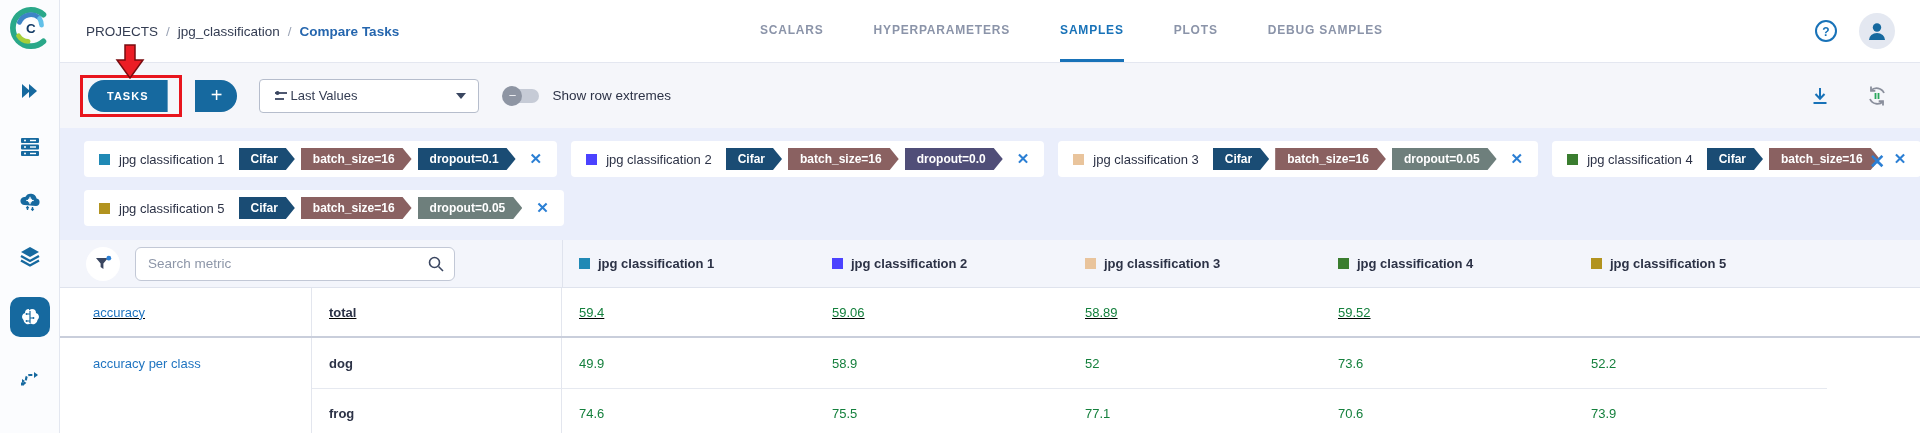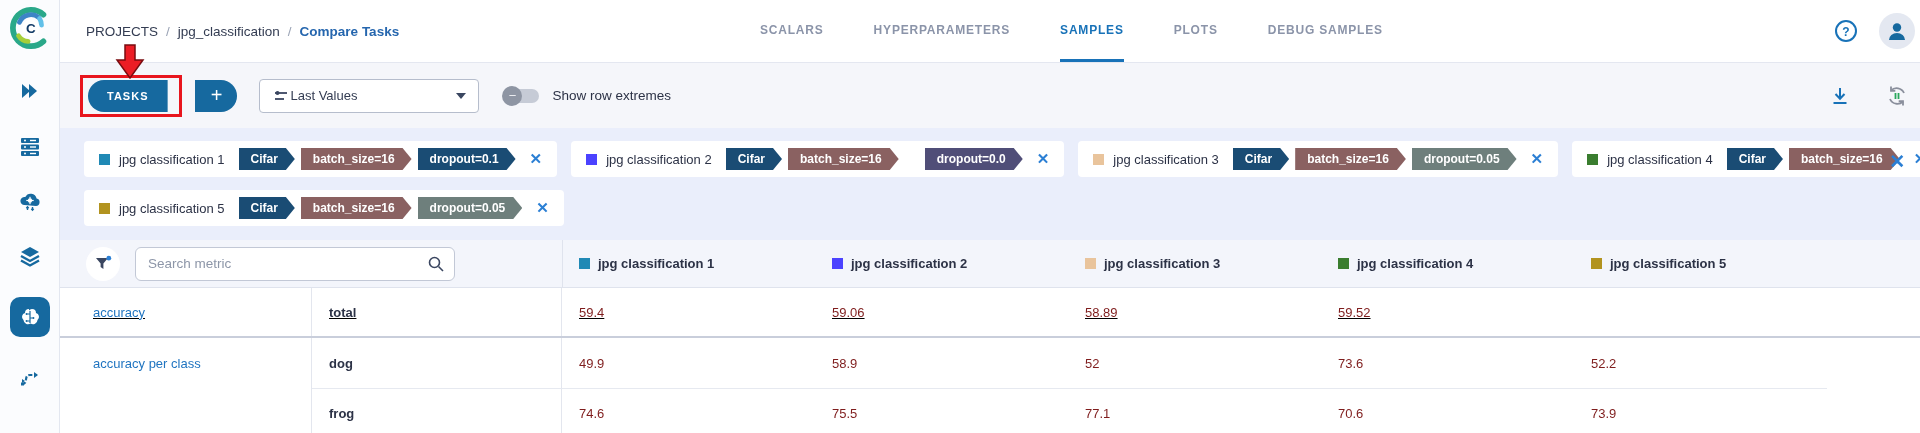--- a/index.html
+++ b/index.html
@@ -65,21 +65,21 @@
   .search-wrap { position:relative; width:320px; height:34px; }
   .search-wrap input { width:100%; height:100%; border:1px solid #c2c8d6; border-radius:6px; background:#fff; padding:0 36px 0 12px; font-size:13.5px; color:#333c52; font-family:"Liberation Sans", sans-serif; outline:none; }
   .search-wrap input::placeholder { color:#8d96a8; }
   .search-ico { position:absolute; right:10px; top:8px; }
   .col-headers { display:flex; height:100%; align-items:center; border-left:1px solid #dfe3ed; }
   .colh { width:253px; flex:none; display:flex; align-items:center; gap:8px; padding-left:16px; font-weight:700; color:#2c3246; }
   .row { display:flex; height:50px; flex:none; }
   .row.group-sep { border-bottom:2px solid #c9cedb;text-decoration:underline; }
   .cell-metric { width:252px; flex:none; border-right:1px solid #e3e6ee; padding-left:33px; display:flex; align-items:center; color:#1f74c0; cursor:pointer; }
   .cell-variant { width:250px; flex:none; border-right:1px solid #e3e6ee; padding-left:17px; display:flex; align-items:center; font-weight:700; color:#2c3246; }
-  .cell-val { width:253px; flex:none; padding-left:17px; display:flex; align-items:center; color:#7f1d1d; }
+  .cell-val { width:253px; flex:none; padding-left:17px; display:flex; align-items:center; color:#15803d; }
   .row.inner-sep .cell-variant, .row.inner-sep .cell-val { border-top:1px solid #e6e9f0; }
 </style>
 </head>
 <body>
 
 <div class="app">
 
   <div class="sidebar">
     <div class="logo">
       <svg viewBox="0 0 48 48">
@@ -240,21 +240,21 @@
             <span class="tag" style="background: rgb(26, 76, 116);">dropout=0.1</span>
           </span>
           <span class="chip-x">✕</span>
         </div>
         <div class="chip-card">
           <span class="sq" style="background: rgb(75, 66, 255);"></span>
           <span class="chip-name">jpg classification 2</span>
           <span class="tags">
             <span class="tag" style="background: rgb(26, 76, 116);">Cifar</span>
             <span class="tag" style="background: rgb(138, 97, 97);">batch_size=16</span>
-            <span class="tag" style="background: rgb(80, 78, 120); margin-left: 20px;">dropout=0.0</span>
+            <span class="tag" style="background: rgb(80, 78, 120);">dropout=0.0</span>
           </span>
           <span class="chip-x">✕</span>
         </div>
         <div class="chip-card">
           <span class="sq" style="background: rgb(233, 196, 156);"></span>
           <span class="chip-name">jpg classification 3</span>
           <span class="tags">
             <span class="tag" style="background: rgb(26, 76, 116);">Cifar</span>
             <span class="tag" style="background: rgb(138, 97, 97);">batch_size=16</span>
             <span class="tag" style="background: rgb(110, 127, 124);">dropout=0.05</span>

